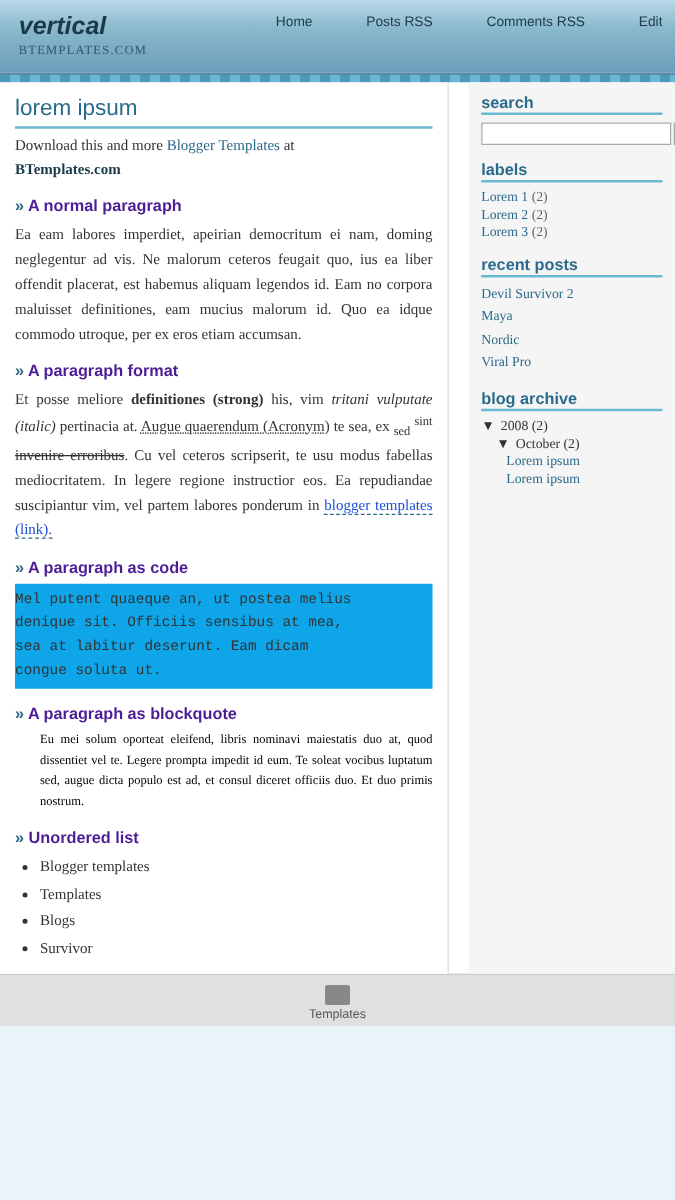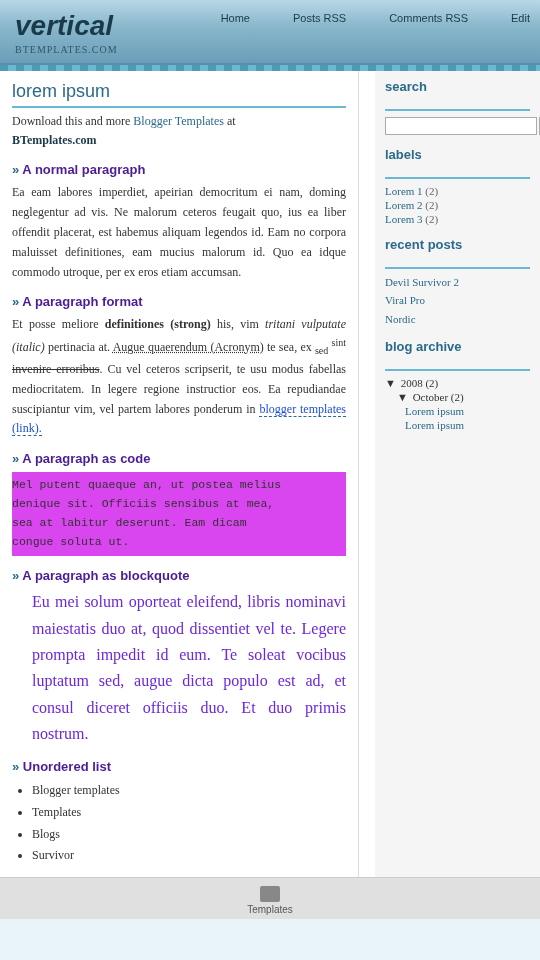--- a/index.html
+++ b/index.html
@@ -7,21 +7,21 @@
 
     
     #header {
       background: linear-gradient(180deg, #b8d8e8 0%, #8ab8cc 40%, #6a9eb8 100%);
       padding: 10px 15px 8px 15px;
       position: relative;
       min-height: 60px;
       border-bottom: 2px solid #5a8ea8;
     }
     #header .site-title {
-      font-size: 28px;
+      font-size: 20px;
       font-weight: bold;
       color: #1a3a4a;
       font-style: italic;
       font-family: Arial, sans-serif;
     }
     #header .site-subtitle {
       font-size: 10px;
       color: #2a5a6a;
       text-transform: uppercase;
       letter-spacing: 1px;
@@ -118,55 +118,55 @@
     span.acronym { text-decoration: underline dotted; }
     sub.sub-text { font-size: 10px; }
     s.strike { text-decoration: line-through; }
 
     
     .code-para {
       font-family: 'Courier New', monospace;
       font-size: 11.5px;
       line-height: 1.65;
       color: #333;
-      background: #d946ef;
+      background: #0ea5e9;
       padding: 4px 0;
       text-align: justify;
     }
 
     
     .blockquote-wrap {
       border-left: none;
       padding: 0;
     }
     .blockquote-text {
-      font-size: 16px;
+      font-size: 10px;
       line-height: 1.65;
-      color: #6d28d9;
+      color: #000000;
       margin: 6px 0 6px 20px;
       text-align: justify;
     }
 
     
     .ul-list {
       list-style-type: disc;
       padding-left: 20px;
       font-size: 12px;
       line-height: 1.8;
       color: #333;
     }
 
     
     .sidebar-section-title {
       font-size: 13px;
       font-weight: bold;
       color: #2a6a8a;
       font-family: Arial, sans-serif;
       border-bottom: 2px solid #6ab8d4;
-      padding-bottom: 15px;
+      padding-bottom: 1px;
       margin-bottom: 6px;
       margin-top: 12px;
     }
     .sidebar-section-title:first-child { margin-top: 0; }
 
     
     .search-form {
       display: flex;
       gap: 2px;
       margin-bottom: 4px;
@@ -327,22 +327,23 @@
       <button class="search-btn">search</button>
     </div>
 
     <div class="sidebar-section-title">labels</div>
     <a class="label-item" href="#">Lorem 1 <span class="count">(2)</span></a>
     <a class="label-item" href="#">Lorem 2 <span class="count">(2)</span></a>
     <a class="label-item" href="#">Lorem 3 <span class="count">(2)</span></a>
 
     <div class="sidebar-section-title">recent posts</div>
     <a class="recent-post-item" href="#">Devil Survivor 2</a>
+    <a class="recent-post-item" href="#">Maya</a>
+    <a class="recent-post-item" href="#">Nordic</a>
     <a class="recent-post-item" href="#">Viral Pro</a>
-    <a class="recent-post-item" href="#">Nordic</a>
 
     <div class="sidebar-section-title">blog archive</div>
     <div class="archive-year">
       <span class="triangle">▼</span>
       <span>2008</span>
       <span> (2)</span>
     </div>
     <div class="archive-month">
       <span class="triangle">▼</span>
       <span>October</span>

